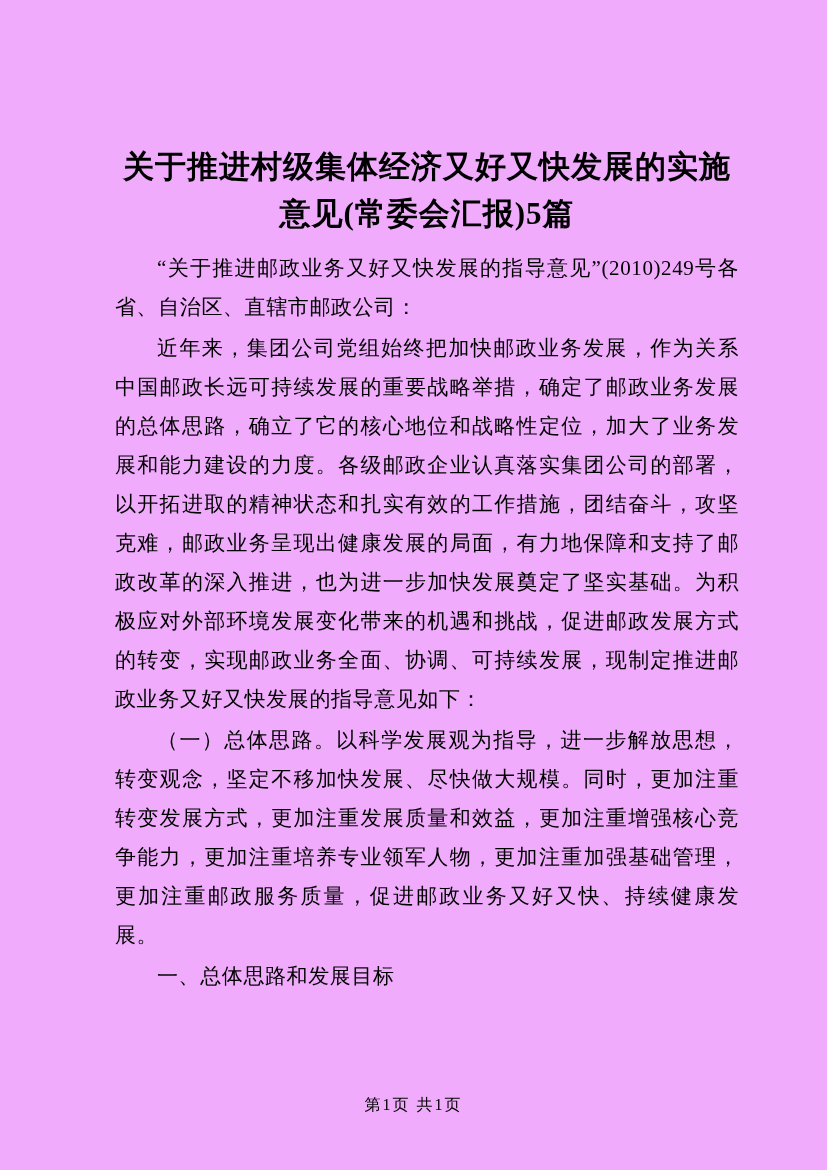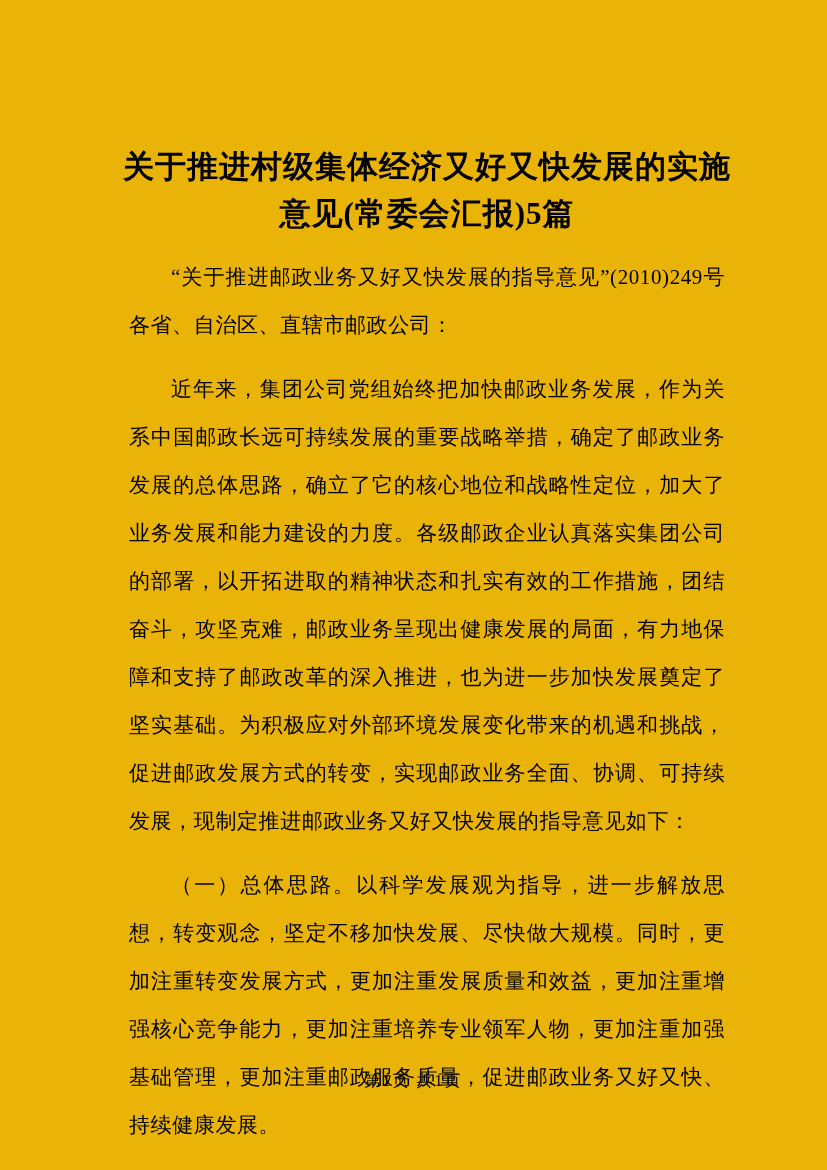--- a/index.html
+++ b/index.html
@@ -16,42 +16,42 @@
     color: #000000;
   }
   .page {
     position: absolute;
     top: 0;
     left: 0;
     width: 827px;
     height: 1170px;
     box-sizing: border-box;
     padding: 143px 86px 0 113px;
-    background: #eab308;
+    background: #f0abfc;
   }
   .doc-title {
     margin: 0 0 12px 0;
     font-size: 31px;
     font-weight: bold;
     line-height: 47px;
     text-align: center;
     letter-spacing: 1px;
   }
   .para {
-    margin: 16px;
+    margin: 2px;
     font-size: 21px;
-    line-height: 48px;
+    line-height: 39px;
     letter-spacing: 0.6px;
     text-align: justify;
     text-indent: 2em;
     word-break: break-all;
   }
   .page-footer {
     position: absolute;
-    bottom: 80px;
+    bottom: 56px;
     left: 0;
     width: 827px;
     text-align: center;
     font-size: 16px;
     line-height: 18px;
     letter-spacing: 2px;
   }
 </style>
 </head>
 <body>

